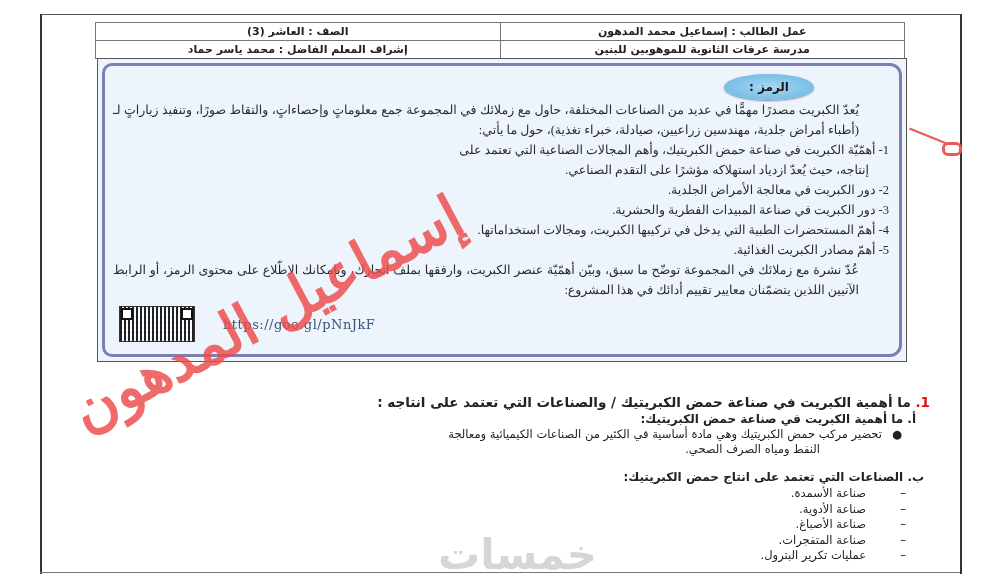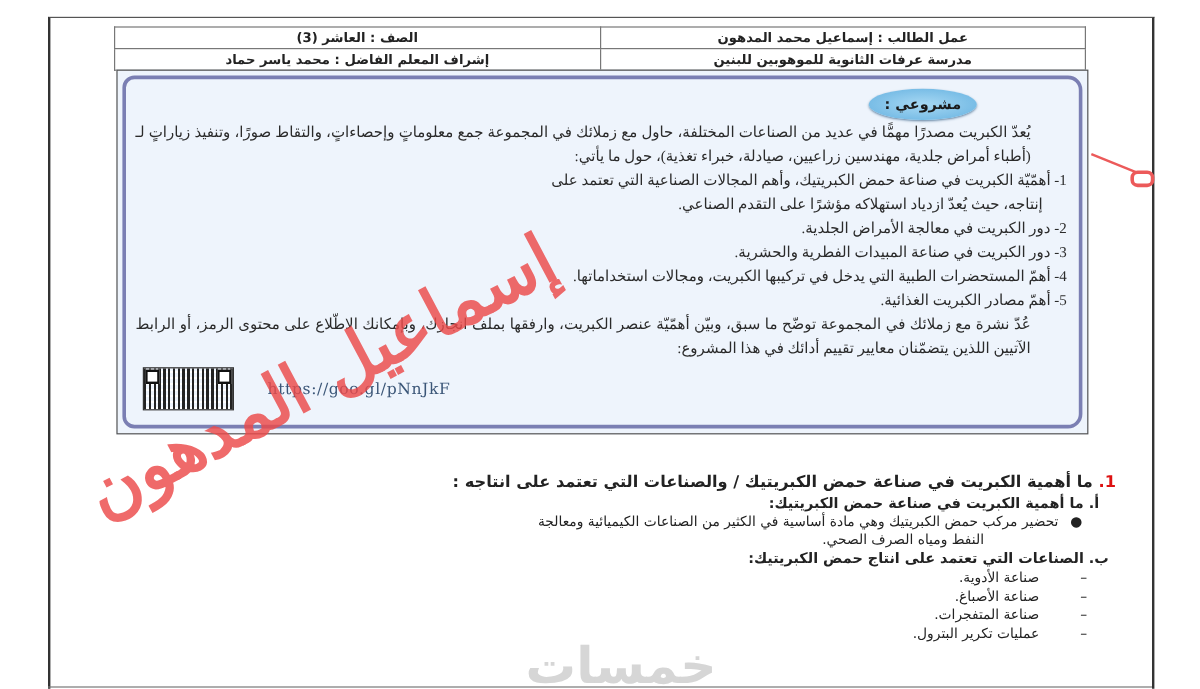--- a/index.html
+++ b/index.html
@@ -58,21 +58,21 @@
   .qr-url { margin-left: 28px; font-family: "DejaVu Serif", serif; font-size: 13px; color: #3a5577; letter-spacing: 0.5px; }
   .answers {
     position: absolute; right: 70px; top: 393px; width: 880px; direction: rtl; font-size: 12px; color: #222;
   }
   .q-title { font-size: 13.5px; font-weight: bold; line-height: 18px; }
   .q-num { color: #d11; font-weight: bold; }
   .sub-a { font-weight: bold; padding-right: 14px; line-height: 16px; }
   .bullet { padding-right: 48px; line-height: 15px; font-size: 11.5px; position: relative; }
   .bullet .dot { position: absolute; right: 28px; top: 0; }
   .bullet-cont { padding-right: 110px; line-height: 15px; font-size: 11.5px; }
-  .sub-b { font-weight: bold; line-height: 17px; padding-right: 6px; }
+  .sub-b { font-weight: bold; line-height: 17px; padding-right: 6px; margin-top: 12px; }
   .dash-item { padding-right: 24px; font-size: 11.5px; line-height: 15.5px; }
   .dash-item .dash { display: inline-block; width: 40px; }
   .stamp {
     position: absolute; color: #ec4a4a; font-weight: bold; font-family: "DejaVu Serif", serif; opacity: 0.82;
     pointer-events: none;
   }
   .stamp1 { left: 60px; top: 385px; font-size: 58px; transform: rotate(-28deg); transform-origin: left top; letter-spacing: 2px; }
   .stamp-line { position: absolute; right: 52px; top: 135px; width: 40px; height: 2px; background: #ec5a5a; transform: rotate(22deg); }
   .stamp-end { position: absolute; right: 38px; top: 142px; width: 14px; height: 8px; border: 3px solid #ec5a5a; border-radius: 6px; }
   .watermark {
@@ -93,21 +93,21 @@
   </tr>
   <tr>
     <td>مدرسة عرفات الثانوية للموهوبين للبنين</td>
     <td>إشراف المعلم الفاضل : محمد ياسر حماد</td>
   </tr>
 </tbody>
   </table>
 
 <div class="project-box">
   <div class="project-inner">
-    <div class="project-pill">مشروعي :</div>
+    <div class="project-pill">الرمز :</div>
     <div class="project-text">
       <p class="indent">يُعدّ الكبريت مصدرًا مهمًّا في عديد من الصناعات المختلفة، حاول مع زملائك في المجموعة جمع معلوماتٍ وإحصاءاتٍ، والتقاط صورًا، وتنفيذ زياراتٍ لـ (أطباء أمراض جلدية، مهندسين زراعيين، صيادلة، خبراء تغذية)، حول ما يأتي:</p>
       <p class="list-item">1- أهمّيّة الكبريت في صناعة حمض الكبريتيك، وأهم المجالات الصناعية التي تعتمد على</p>
       <p class="list-item cont">إنتاجه، حيث يُعدّ ازدياد استهلاكه مؤشرًا على التقدم الصناعي.</p>
       <p class="list-item">2- دور الكبريت في معالجة الأمراض الجلدية.</p>
       <p class="list-item">3- دور الكبريت في صناعة المبيدات الفطرية والحشرية.</p>
       <p class="list-item">4- أهمّ المستحضرات الطبية التي يدخل في تركيبها الكبريت، ومجالات استخداماتها.</p>
       <p class="list-item">5- أهمّ مصادر الكبريت الغذائية.</p>
       <p class="indent">عُدّ نشرة مع زملائك في المجموعة توضّح ما سبق، وبيّن أهمّيّة عنصر الكبريت، وارفقها بملف انجازك، وبإمكانك الاطّلاع على محتوى الرمز، أو الرابط الآتيين اللذين يتضمّنان معايير تقييم أدائك في هذا المشروع:</p>
     </div>
@@ -126,20 +126,21 @@
     <span class="q-num">1.</span>
     <span>ما أهمية الكبريت في صناعة حمض الكبريتيك / والصناعات التي تعتمد على انتاجه :</span>
   </div>
   <div class="sub-a">أ.   ما أهمية الكبريت في صناعة حمض الكبريتيك:</div>
   <div class="bullet">
     <span class="dot">●</span>
     <span>تحضير مركب حمض الكبريتيك وهي مادة أساسية في الكثير من الصناعات الكيميائية ومعالجة</span>
   </div>
   <div class="bullet-cont">النفط ومياه الصرف الصحي.</div>
   <div class="sub-b">ب.  الصناعات التي تعتمد على انتاج حمض الكبريتيك:</div>
+  <div class="dash-item"><span class="dash">–</span><span>صناعة الأسمدة.</span></div>
   <div class="dash-item"><span class="dash">–</span><span>صناعة الأدوية.</span></div>
   <div class="dash-item"><span class="dash">–</span><span>صناعة الأصباغ.</span></div>
   <div class="dash-item"><span class="dash">–</span><span>صناعة المتفجرات.</span></div>
   <div class="dash-item"><span class="dash">–</span><span>عمليات تكرير البترول.</span></div>
 </div>
 
 <div class="stamp stamp1">إسماعيل المدهون</div>
 <div class="watermark">خمسات</div>
 <div class="bottom-line"></div>
 

